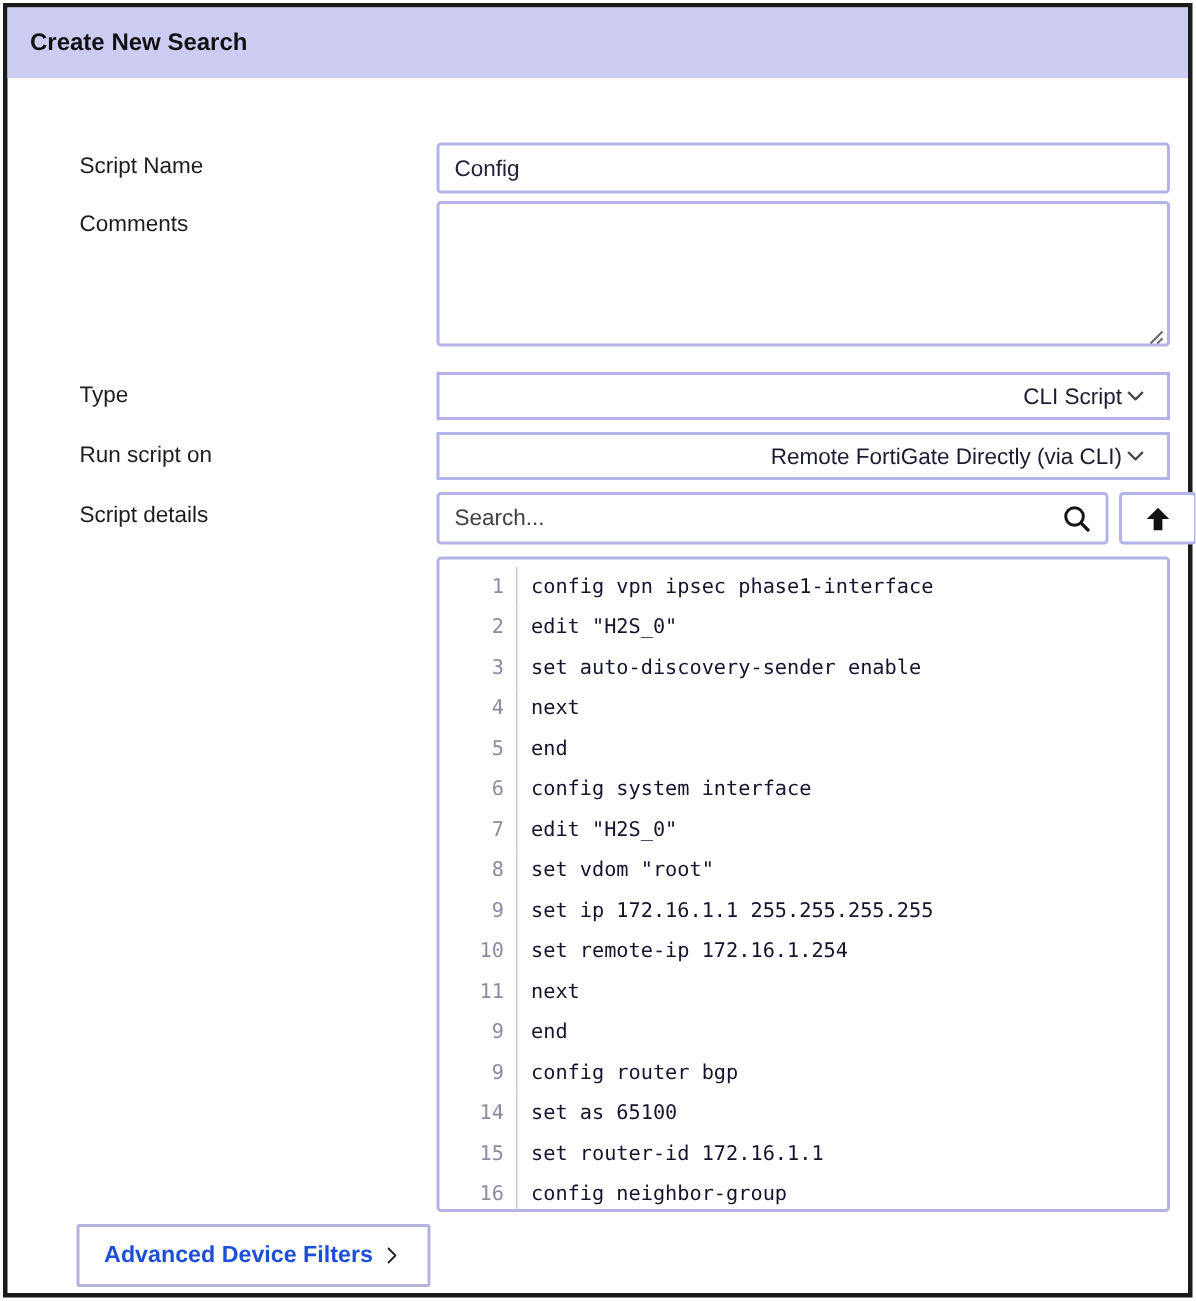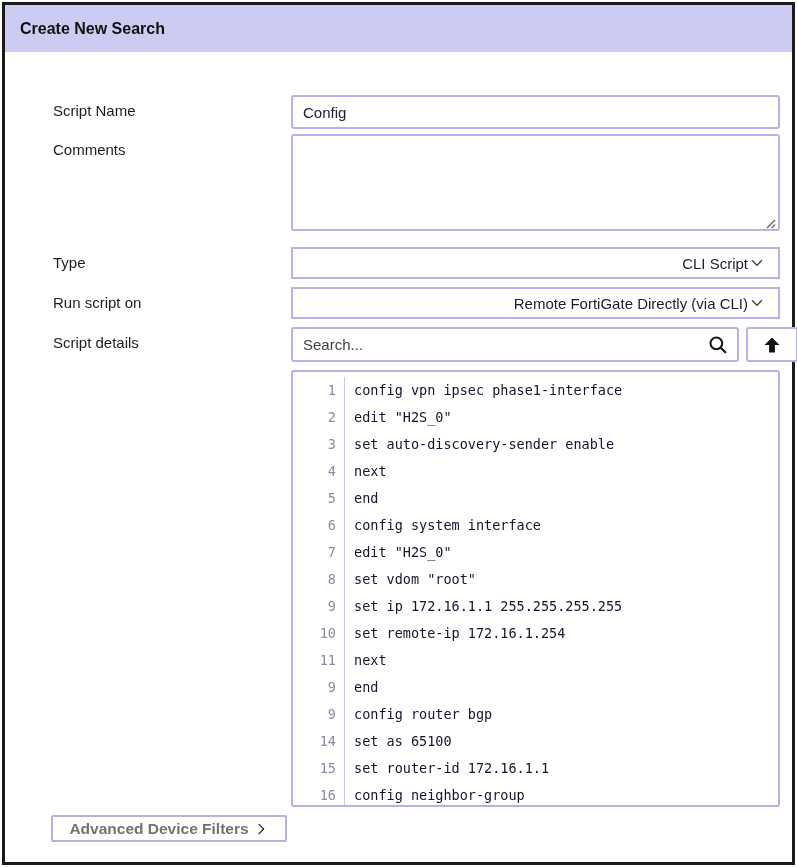--- a/index.html
+++ b/index.html
@@ -112,26 +112,26 @@
     border-right: 1px solid #c9c9e2;
   }
   .code-line .code {
     padding-left: 9px;
     color: #14142e;
     white-space: pre;
   }
 
   .adv-btn {
     margin: 8px 0 0 46px;
-    width: 236px; height: 27px;
+    width: 236px; height: 42px;
     border: 2px solid #b3b3dd; border-radius: 2px;
     background: #fff;
     display: flex; align-items: center; justify-content: center; gap: 4px;
     font-family: "Liberation Sans", sans-serif;
-    font-size: 15.5px; font-weight: bold; color: #737373;
+    font-size: 15.5px; font-weight: bold; color: #1d4ed8;
     cursor: pointer;
   }
 </style>
 </head>
 <body>
 
 <div class="dialog">
 
   <div class="titlebar">
     <span>Create New Search</span>

